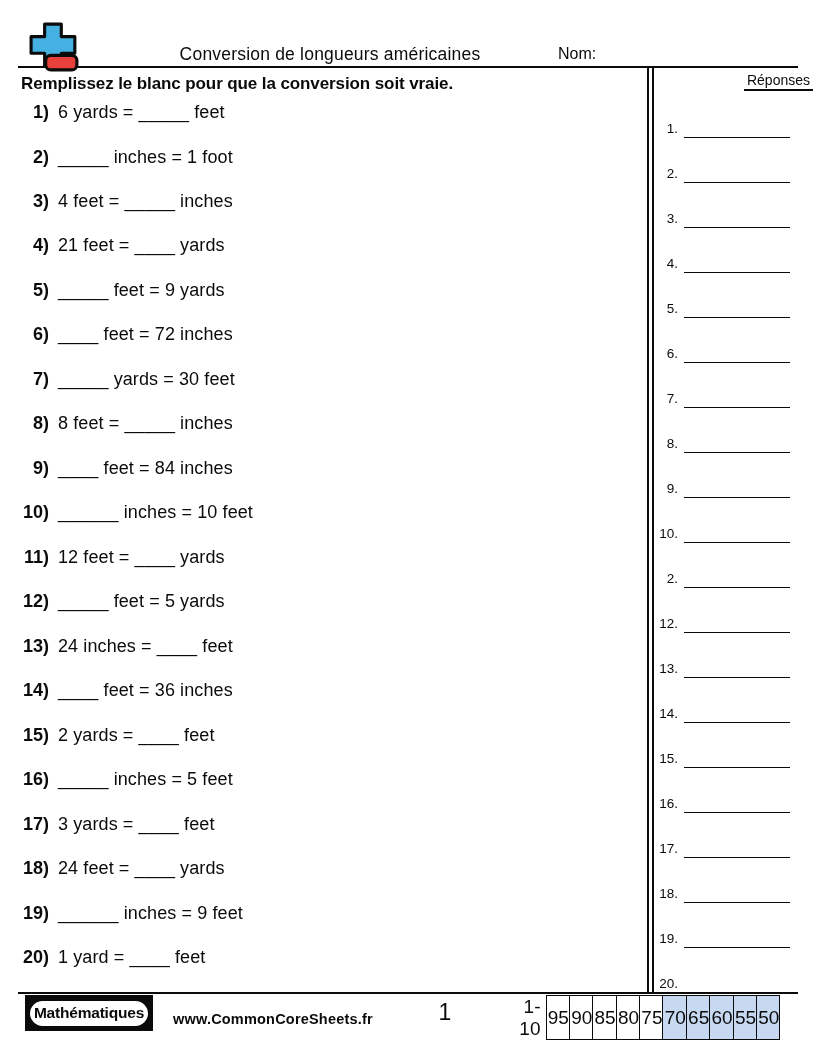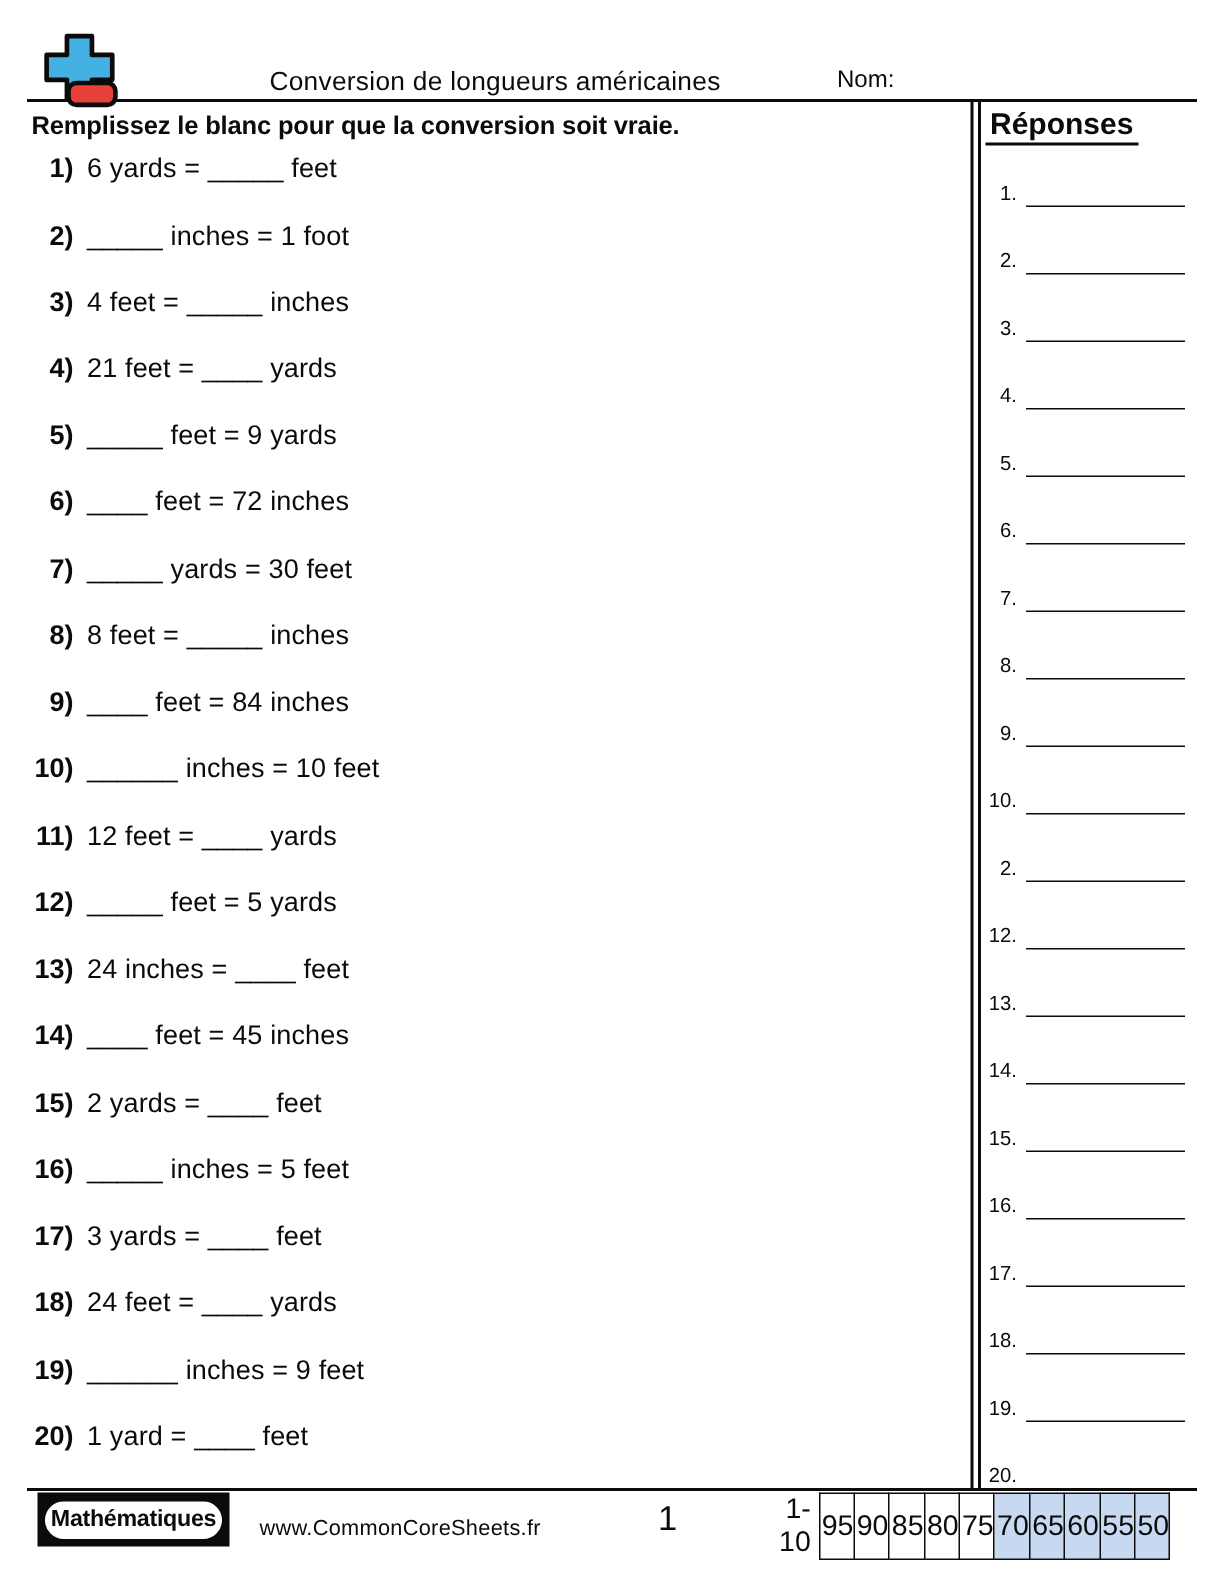--- a/index.html
+++ b/index.html
@@ -28,36 +28,36 @@
   .instruction {
     position: absolute; left: 21px; top: 74px;
     font-size: 17px; font-weight: 700; letter-spacing: -0.1px;
   }
   
   .q-row { position: absolute; left: 20px; width: 600px; height: 20px; font-size: 18px; white-space: nowrap; }
   .q-num { display: inline-block; width: 29px; text-align: right; font-weight: 700; }
   .q-text { margin-left: 9px; letter-spacing: 0.1px; }
   
   .answers-title {
-    position: absolute; left: 657px; top: 72px; width: 156px; text-align: left;
-    font-size: 20px; font-weight: 700;
+    position: absolute; left: 657px; top: 72px; width: 156px; text-align: right;
+    font-size: 14px; font-weight: 400;
   }
   .answers-title span { border-bottom: 2.4px solid #0b0b0b; padding: 0 3px 1px 3px; }
   .a-row { position: absolute; left: 652px; width: 145px; height: 34px; }
   .a-num { position: absolute; left: 0; top: 0; width: 26px; text-align: right; font-size: 13.5px; }
   .a-line { position: absolute; left: 32px; top: 16px; width: 106px; border-bottom: 1.6px solid #0b0b0b; }
   
   .brand-box { position: absolute; left: 25px; top: 995px; width: 128px; height: 36px; background: #0b0b0b; }
   .brand-pill {
     position: absolute; left: 3px; top: 3.5px; right: 3px; bottom: 3.5px;
     background: #ffffff; border: 2.6px solid #0b0b0b; border-radius: 15px;
     display: flex; align-items: center; justify-content: center;
     font-size: 15.5px; font-weight: 700; letter-spacing: -0.2px;
   }
-  .website { position: absolute; left: 173px; top: 1011px; font-size: 14.5px; letter-spacing: 0.2px; }
+  .website { position: absolute; left: 173px; top: 1011px; font-size: 14.5px; letter-spacing: 0.2px; font-weight: bold; }
   .page-number { position: absolute; left: 425px; top: 999px; width: 40px; text-align: center; font-size: 23px; }
   
   .score-table { position: absolute; left: 506px; top: 995px; border-collapse: collapse; font-size: 19px; }
   .score-table td { text-align: right; vertical-align: middle; }
   .score-table .lbl { border: none; padding: 0 5px 0 0; width: 40px; text-align: right; background: #fff; }
   .score-table .cell { border: 1.7px solid #0b0b0b; width: 23.4px; height: 17.6px; background: #ffffff; }
   .score-table .cell.hl { background: var(--highlight, #c6d9f1); }
 </style>
 </head>
 <body>
@@ -82,21 +82,21 @@
 <div class="q-row" style="top:235px"><span class="q-num">4)</span><span class="q-text">21 feet = ____ yards</span></div>
 <div class="q-row" style="top:280px"><span class="q-num">5)</span><span class="q-text">_____ feet = 9 yards</span></div>
 <div class="q-row" style="top:324px"><span class="q-num">6)</span><span class="q-text">____ feet = 72 inches</span></div>
 <div class="q-row" style="top:369px"><span class="q-num">7)</span><span class="q-text">_____ yards = 30 feet</span></div>
 <div class="q-row" style="top:413px"><span class="q-num">8)</span><span class="q-text">8 feet = _____ inches</span></div>
 <div class="q-row" style="top:458px"><span class="q-num">9)</span><span class="q-text">____ feet = 84 inches</span></div>
 <div class="q-row" style="top:502px"><span class="q-num">10)</span><span class="q-text">______ inches = 10 feet</span></div>
 <div class="q-row" style="top:547px"><span class="q-num">11)</span><span class="q-text">12 feet = ____ yards</span></div>
 <div class="q-row" style="top:591px"><span class="q-num">12)</span><span class="q-text">_____ feet = 5 yards</span></div>
 <div class="q-row" style="top:636px"><span class="q-num">13)</span><span class="q-text">24 inches = ____ feet</span></div>
-<div class="q-row" style="top:680px"><span class="q-num">14)</span><span class="q-text">____ feet = 45 inches</span></div>
+<div class="q-row" style="top:680px"><span class="q-num">14)</span><span class="q-text">____ feet = 36 inches</span></div>
 <div class="q-row" style="top:725px"><span class="q-num">15)</span><span class="q-text">2 yards = ____ feet</span></div>
 <div class="q-row" style="top:769px"><span class="q-num">16)</span><span class="q-text">_____ inches = 5 feet</span></div>
 <div class="q-row" style="top:814px"><span class="q-num">17)</span><span class="q-text">3 yards = ____ feet</span></div>
 <div class="q-row" style="top:858px"><span class="q-num">18)</span><span class="q-text">24 feet = ____ yards</span></div>
 <div class="q-row" style="top:903px"><span class="q-num">19)</span><span class="q-text">______ inches = 9 feet</span></div>
 <div class="q-row" style="top:947px"><span class="q-num">20)</span><span class="q-text">1 yard = ____ feet</span></div>
 
 <div class="answers-title"><span>Réponses</span></div>
 
 <div class="a-row" style="top:121px">

